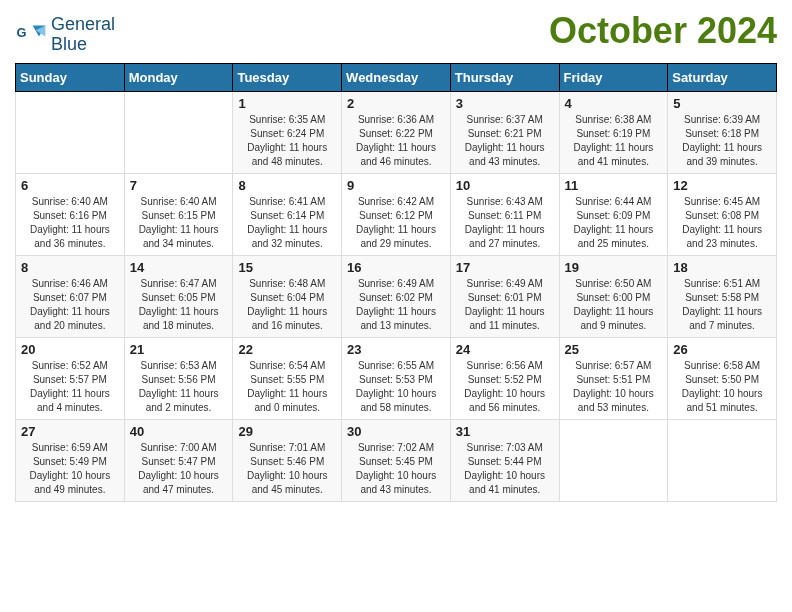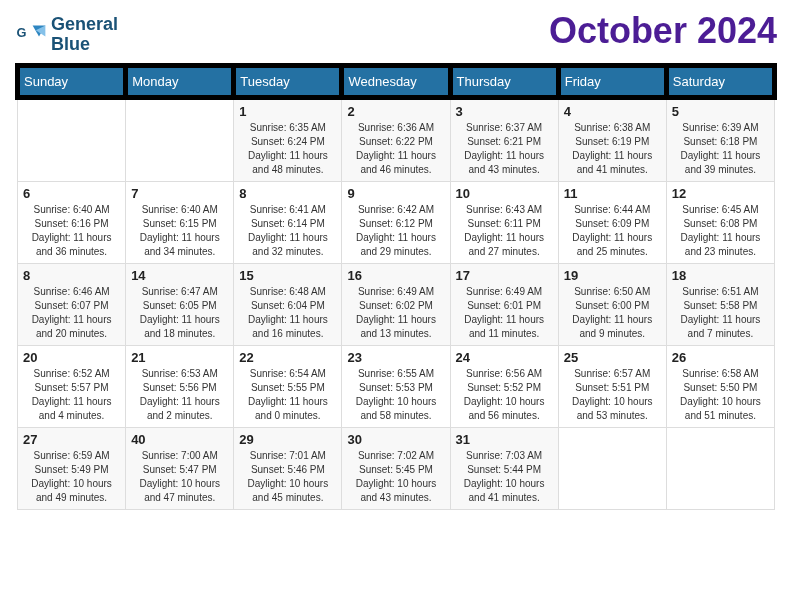--- a/index.html
+++ b/index.html
@@ -16,57 +16,57 @@
       align-items: flex-start;
       margin-bottom: 8px;
     }
     .logo {
       display: flex;
       align-items: center;
       margin-top: 5px;
     }
     .logo-text {
       font-size: 18px;
-      font-weight: bold;
+      font-weight: normal;
       color: #1a5276;
       line-height: 1.1;
     }
     .logo-text span {
       display: block;
     }
     .logo-icon {
       width: 32px;
       height: 32px;
       margin-right: 4px;
     }
     .title-block {
       text-align: right;
     }
     .month-title {
       font-size: 36px;
       font-weight: bold;
-      color: #4c1d95;
+      color: #4d7c0f;
     }
     .subtitle {
       font-size: 15px;
       color: #444;
     }
     table {
       width: 100%;
       border-collapse: collapse;
       table-layout: fixed;
     }
     thead tr th {
       background-color: #2471a3;
       color: #fff;
       font-size: 13px;
-      font-weight: normal;
+      font-weight: bold;
       padding: 6px 4px;
       text-align: left;
-      border: 5px solid #000000;
+      border: 1px solid #000000;
     }
     tbody tr td {
       vertical-align: top;
       border: 1px solid #ddd;
       padding: 4px 5px;
       font-size: 10.5px;
       color: #222;
       height: 80px;
       background: #fff;
     }

